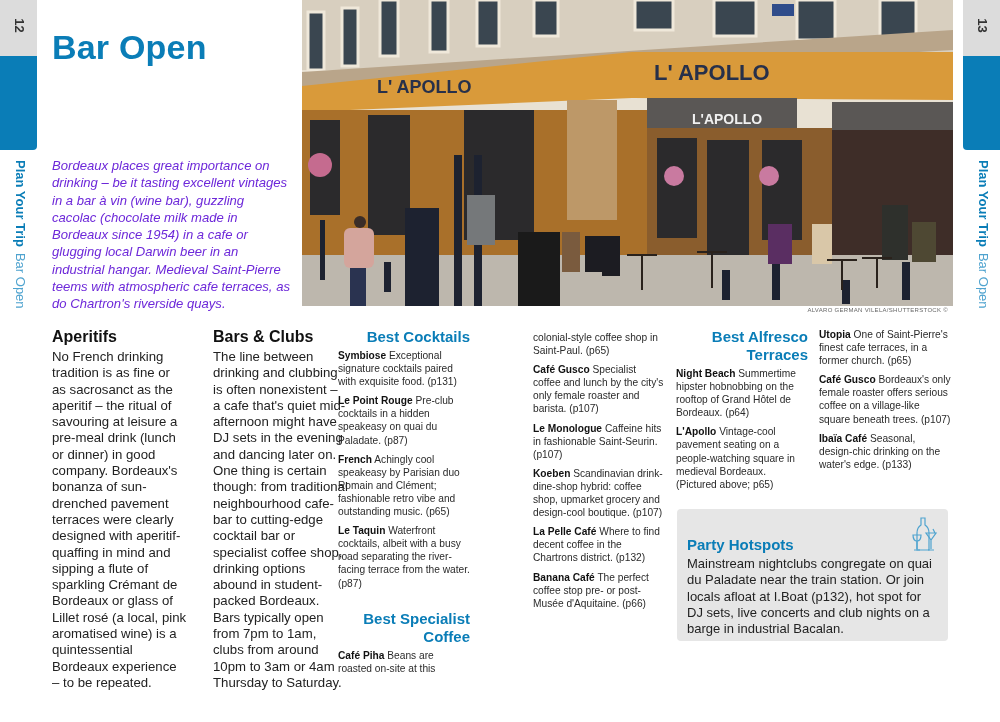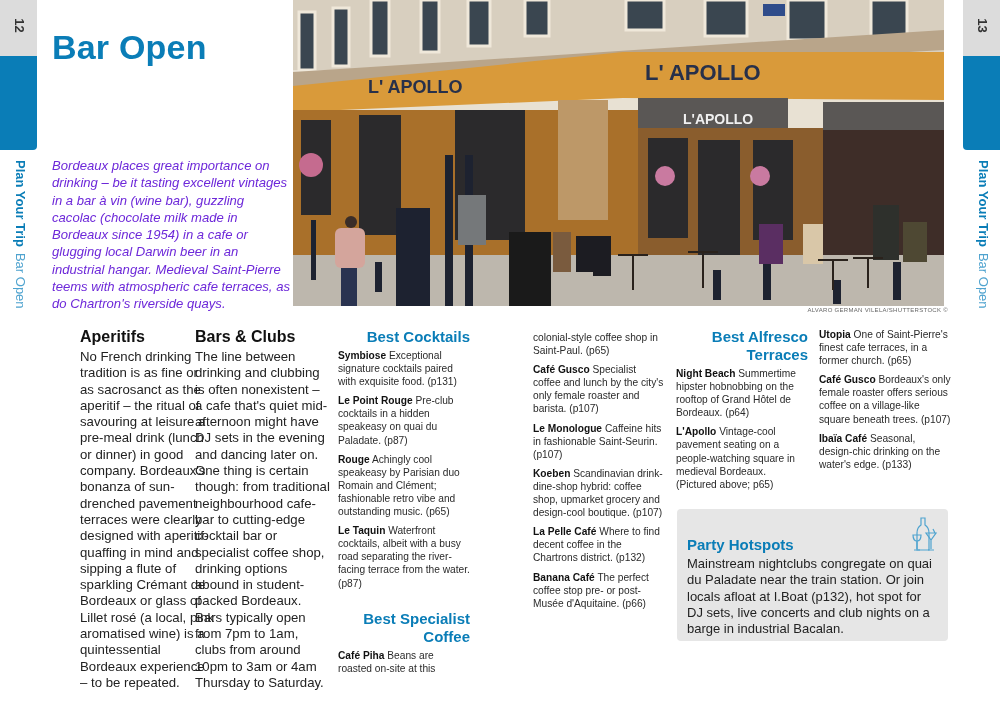--- a/index.html
+++ b/index.html
@@ -19,29 +19,29 @@
   .tab-label { position: absolute; top: 160px; white-space: nowrap; font-size: 13px; transform-origin: 0 0; transform: rotate(90deg); color: #0a7db7; }
   .tab-label b { font-weight: bold; margin-right: 6px; }
   .tab-label span.sub { color: #4fa3cf; }
 
   
   .page-title { position: absolute; left: 52px; top: 28px; font-size: 34px; font-weight: bold; color: #0a7db7; letter-spacing: 0.2px; }
 
   .intro { position: absolute; left: 52px; top: 157px; width: 240px; font-size: 13.1px; line-height: 17.3px; font-style: italic; color: #6d28d9; }
 
   
-  .photo { position: absolute; left: 293px; top: 0; width: 651px; height: 306px; overflow: hidden; background: #e8e1d3; }
+  .photo { position: absolute; left: 302px; top: 0; width: 651px; height: 306px; overflow: hidden; background: #e8e1d3; }
   .photo-credit { position: absolute; right: 52px; top: 307px; font-size: 6px; color: #666; letter-spacing: 0.3px; }
 
   
   .col { position: absolute; top: 328px; }
   .col h2 { font-size: 16px; font-weight: bold; color: #111; margin-bottom: 3px; }
   .col p.body { font-size: 13.2px; line-height: 16.3px; color: #222; }
-  .col1 { left: 52px; width: 135px; margin-left: 28px; }
-  .col2 { left: 195px; width: 135px; }
+  .col1 { left: 52px; width: 135px; }
+  .col2 { left: 213px; width: 135px; }
 
   .listcol { position: absolute; font-size: 10.2px; line-height: 13.1px; color: #2a2a2a; }
   .listcol h3 { font-size: 15px; line-height: 18px; font-weight: bold; color: #0a7db7; margin-bottom: 3px; text-align: right; }
   .listcol .item { margin-bottom: 6px; }
   .listcol .item b { color: #111; }
   .col3 { left: 338px; top: 328px; width: 132px; }
   .col3b { left: 338px; top: 610px; width: 132px; }
   .col4 { left: 533px; top: 331px; width: 132px; }
   .col5 { left: 676px; top: 328px; width: 132px; }
   .col6 { left: 819px; top: 328px; width: 132px; }
@@ -170,21 +170,21 @@
 
 <div class="col col2">
   <h2>Bars &amp; Clubs</h2>
   <p class="body">The line between drinking and clubbing is often nonexistent – a cafe that's quiet mid-afternoon might have DJ sets in the evening and dancing later on. One thing is certain though: from traditional neighbourhood cafe-bar to cutting-edge cocktail bar or specialist coffee shop, drinking options abound in student-packed Bordeaux. Bars typically open from 7pm to 1am, clubs from around 10pm to 3am or 4am Thursday to Saturday.</p>
 </div>
 
 <div class="listcol col3">
   <h3>Best Cocktails</h3>
   <div class="item"><b>Symbiose</b> <span>Exceptional signature cocktails paired with exquisite food. (p131)</span></div>
   <div class="item"><b>Le Point Rouge</b> <span>Pre-club cocktails in a hidden speakeasy on quai du Paladate. (p87)</span></div>
-  <div class="item"><b>Rouge</b> <span>Achingly cool speakeasy by Parisian duo Romain and Clément; fashionable retro vibe and outstanding music. (p65)</span></div>
+  <div class="item"><b>French</b> <span>Achingly cool speakeasy by Parisian duo Romain and Clément; fashionable retro vibe and outstanding music. (p65)</span></div>
   <div class="item"><b>Le Taquin</b> <span>Waterfront cocktails, albeit with a busy road separating the river-facing terrace from the water. (p87)</span></div>
 </div>
 
 <div class="listcol col3b">
   <h3>Best Specialist Coffee</h3>
   <div class="item"><b>Café Piha</b> <span>Beans are roasted on-site at this</span></div>
 </div>
 
 <div class="listcol col4">
   <div class="item"><span>colonial-style coffee shop in Saint-Paul. (p65)</span></div>

